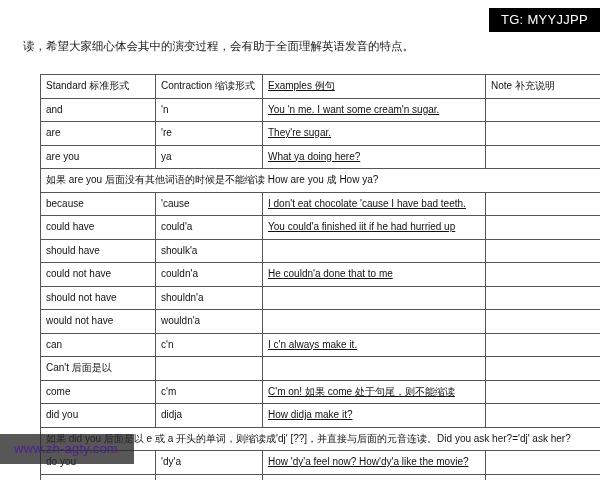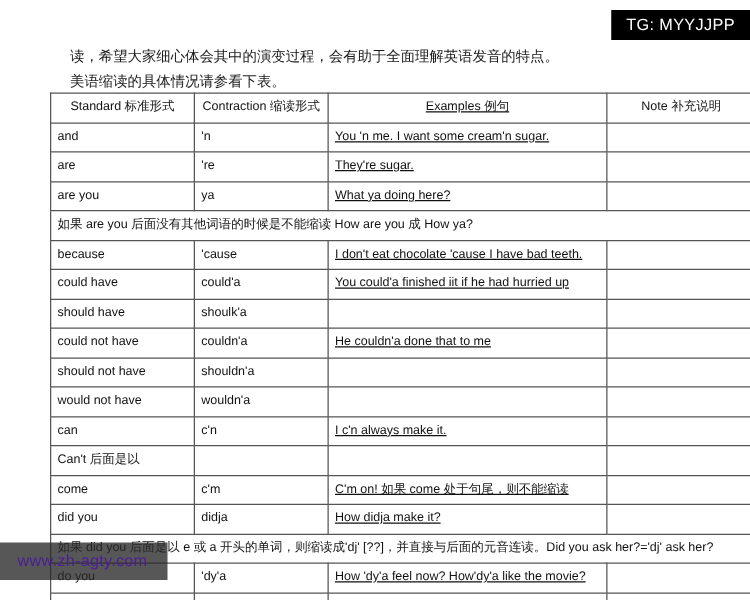--- a/index.html
+++ b/index.html
@@ -27,21 +27,21 @@
     background: #000000;
     color: #ffffff;
     font-size: 13px;
     font-family: "Liberation Sans", sans-serif;
     padding: 5px 12px 6px 12px;
     letter-spacing: 0.3px;
     line-height: 1;
   }
   .intro {
     position: absolute;
-    left: 56px;
+    left: 23px;
     top: 36px;
     width: 520px;
     font-size: 11.5px;
     color: #1a1a1a;
     line-height: 1.75;
     font-family: "Liberation Sans", sans-serif;
   }
   .intro p {
     margin: 0;
   }
@@ -65,21 +65,20 @@
     line-height: 1.45;
     font-size: 10px;
     height: 13px;
   }
   td.c0 { width: 104px; }
   td.c1 { width: 96px; }
   td.c2 { width: 212px; text-decoration: underline; }
   td.c3 { width: 108px; }
   .hdr td {
     height: 28px;
-    text-align: center;
   }
   .note-row td {
     padding-left: 72px;
     padding-right: 6px;
   }
   .note-row-tall td {
     padding-left: 72px;
     padding-right: 6px;
     line-height: 1.6;
   }
@@ -100,21 +99,20 @@
 </style>
 </head>
 <body>
 
 <div class="page">
 
   <div class="tg-badge">TG: MYYJJPP</div>
 
   <div class="intro">
     <p>读，希望大家细心体会其中的演变过程，会有助于全面理解英语发音的特点。</p>
-    <p>美语缩读的具体情况请参看下表。</p>
   </div>
 
   <div class="table-wrap">
     <table class="contr">
       <tbody>
         <tr class="hdr">
           <td class="c0">Standard 标准形式</td>
           <td class="c1">Contraction 缩读形式</td>
           <td class="c2">Examples 例句</td>
           <td class="c3">Note 补充说明</td>

